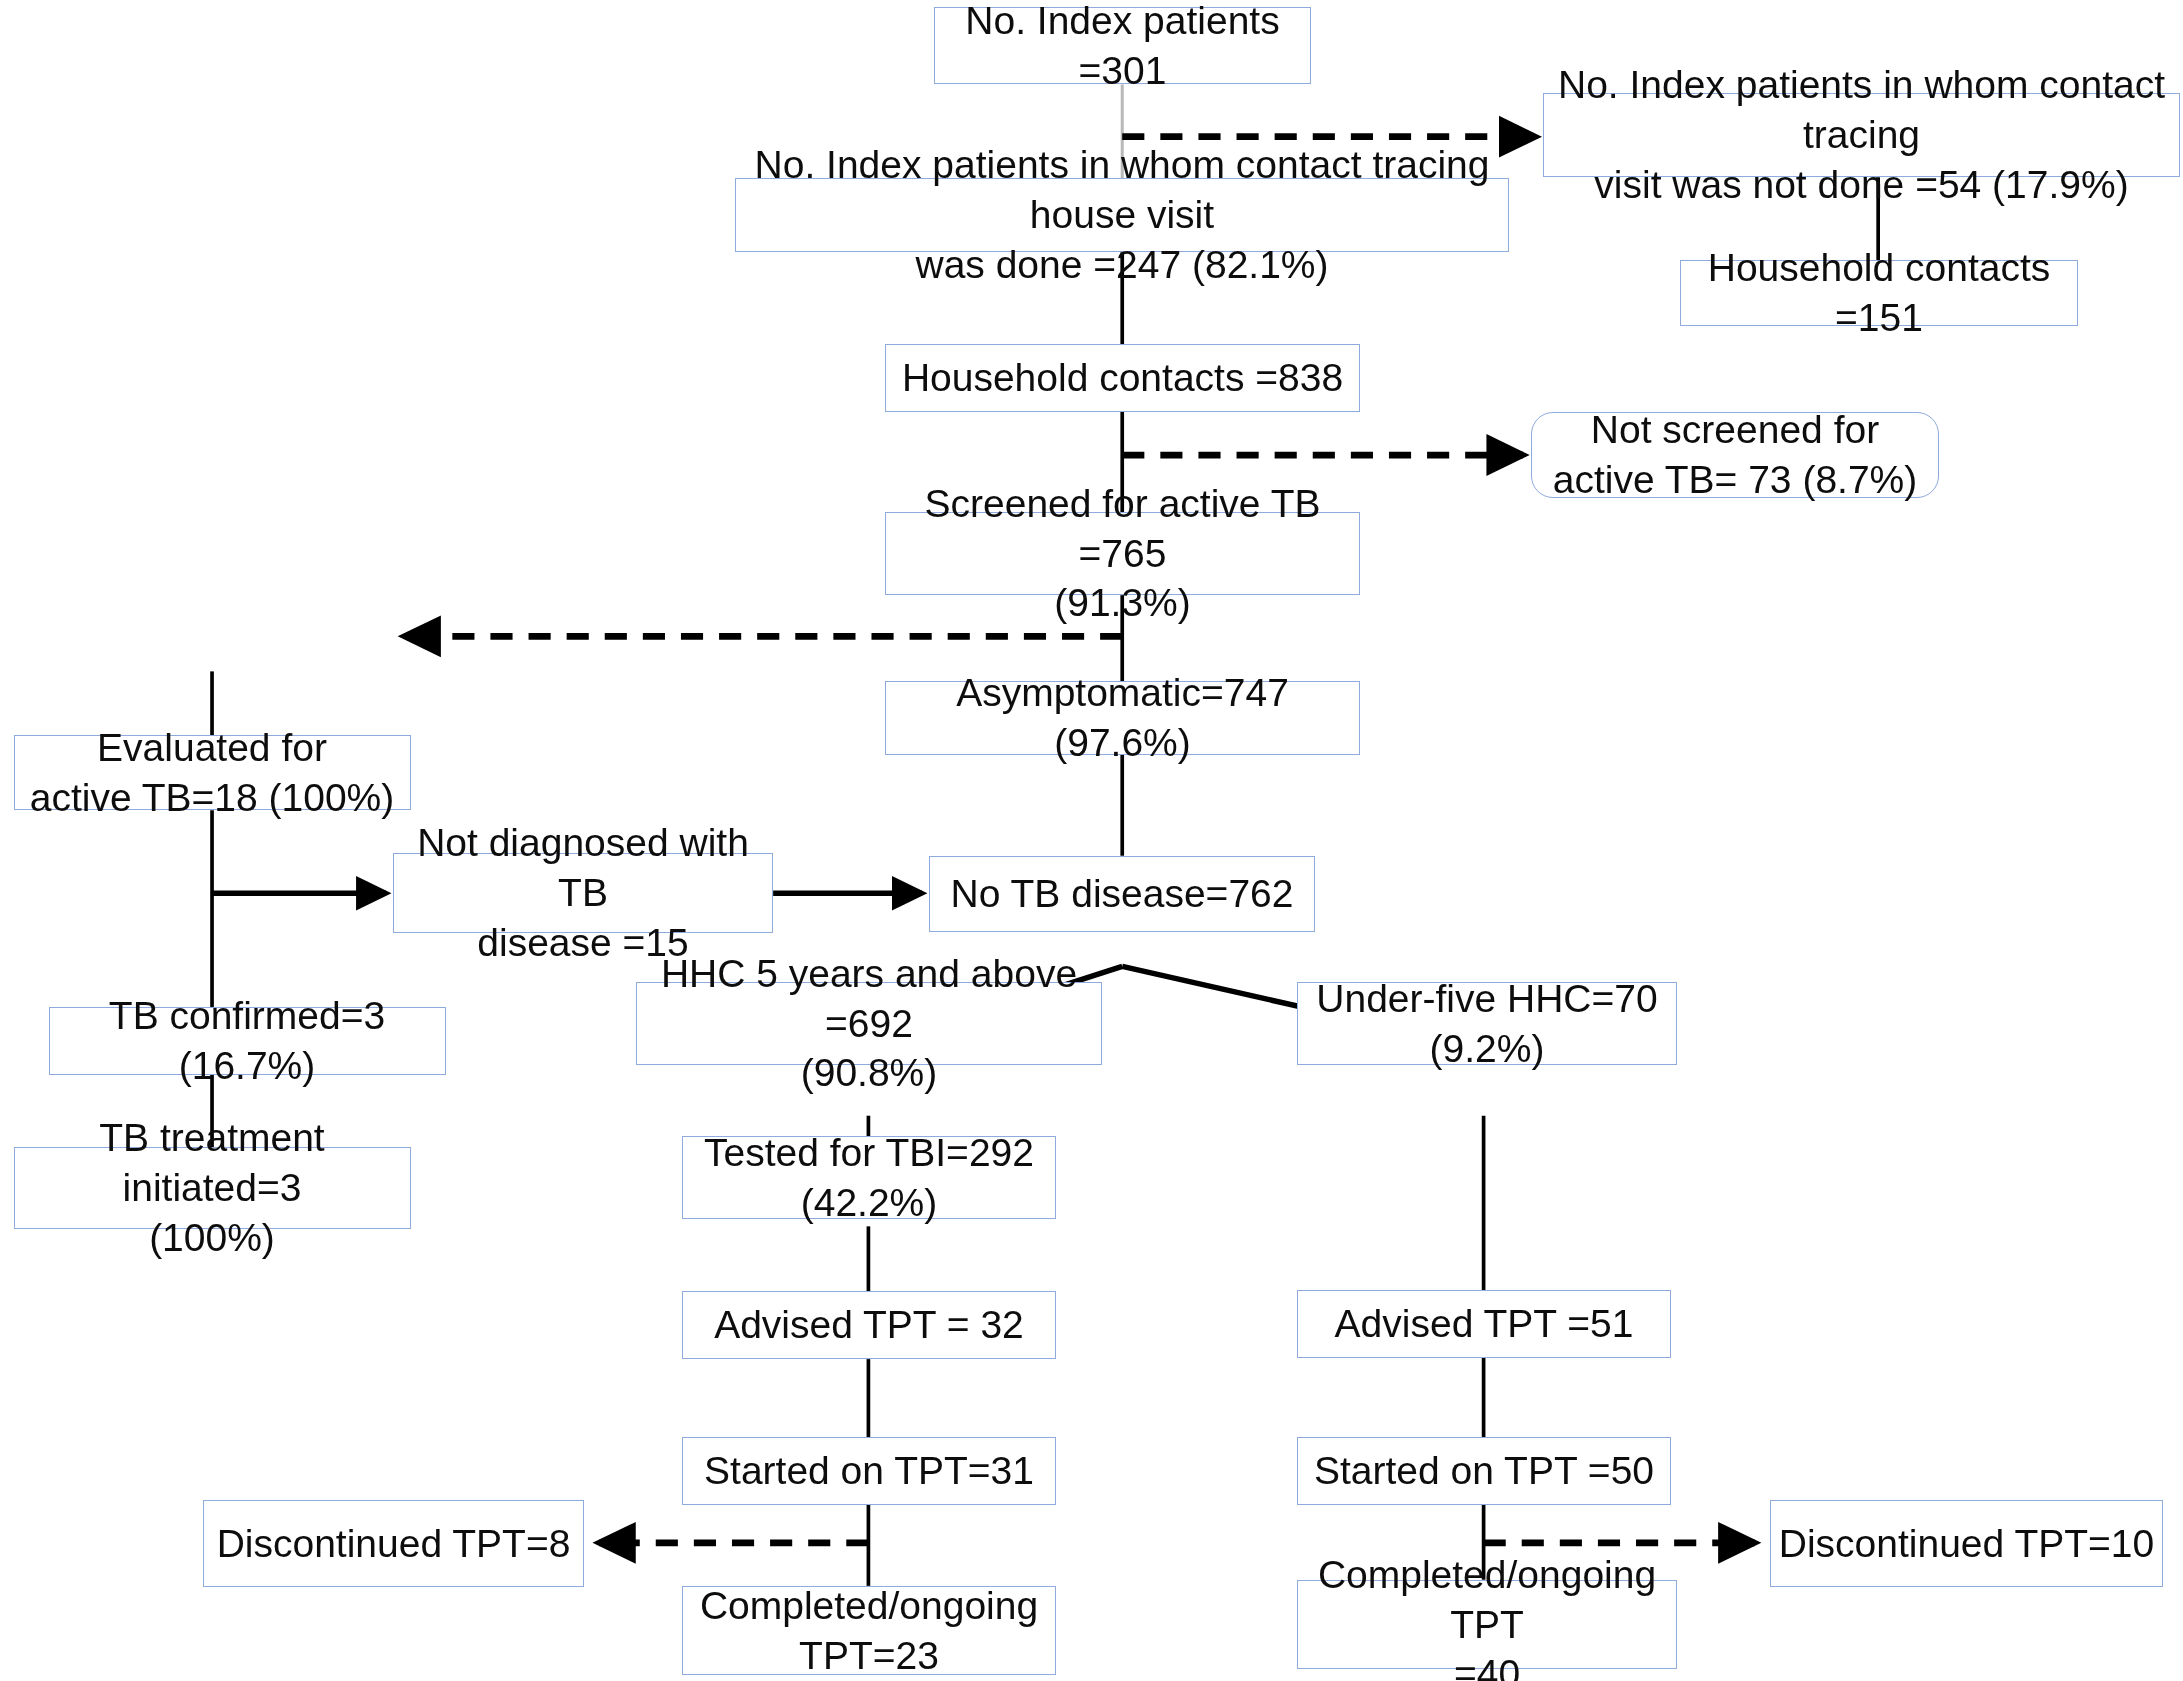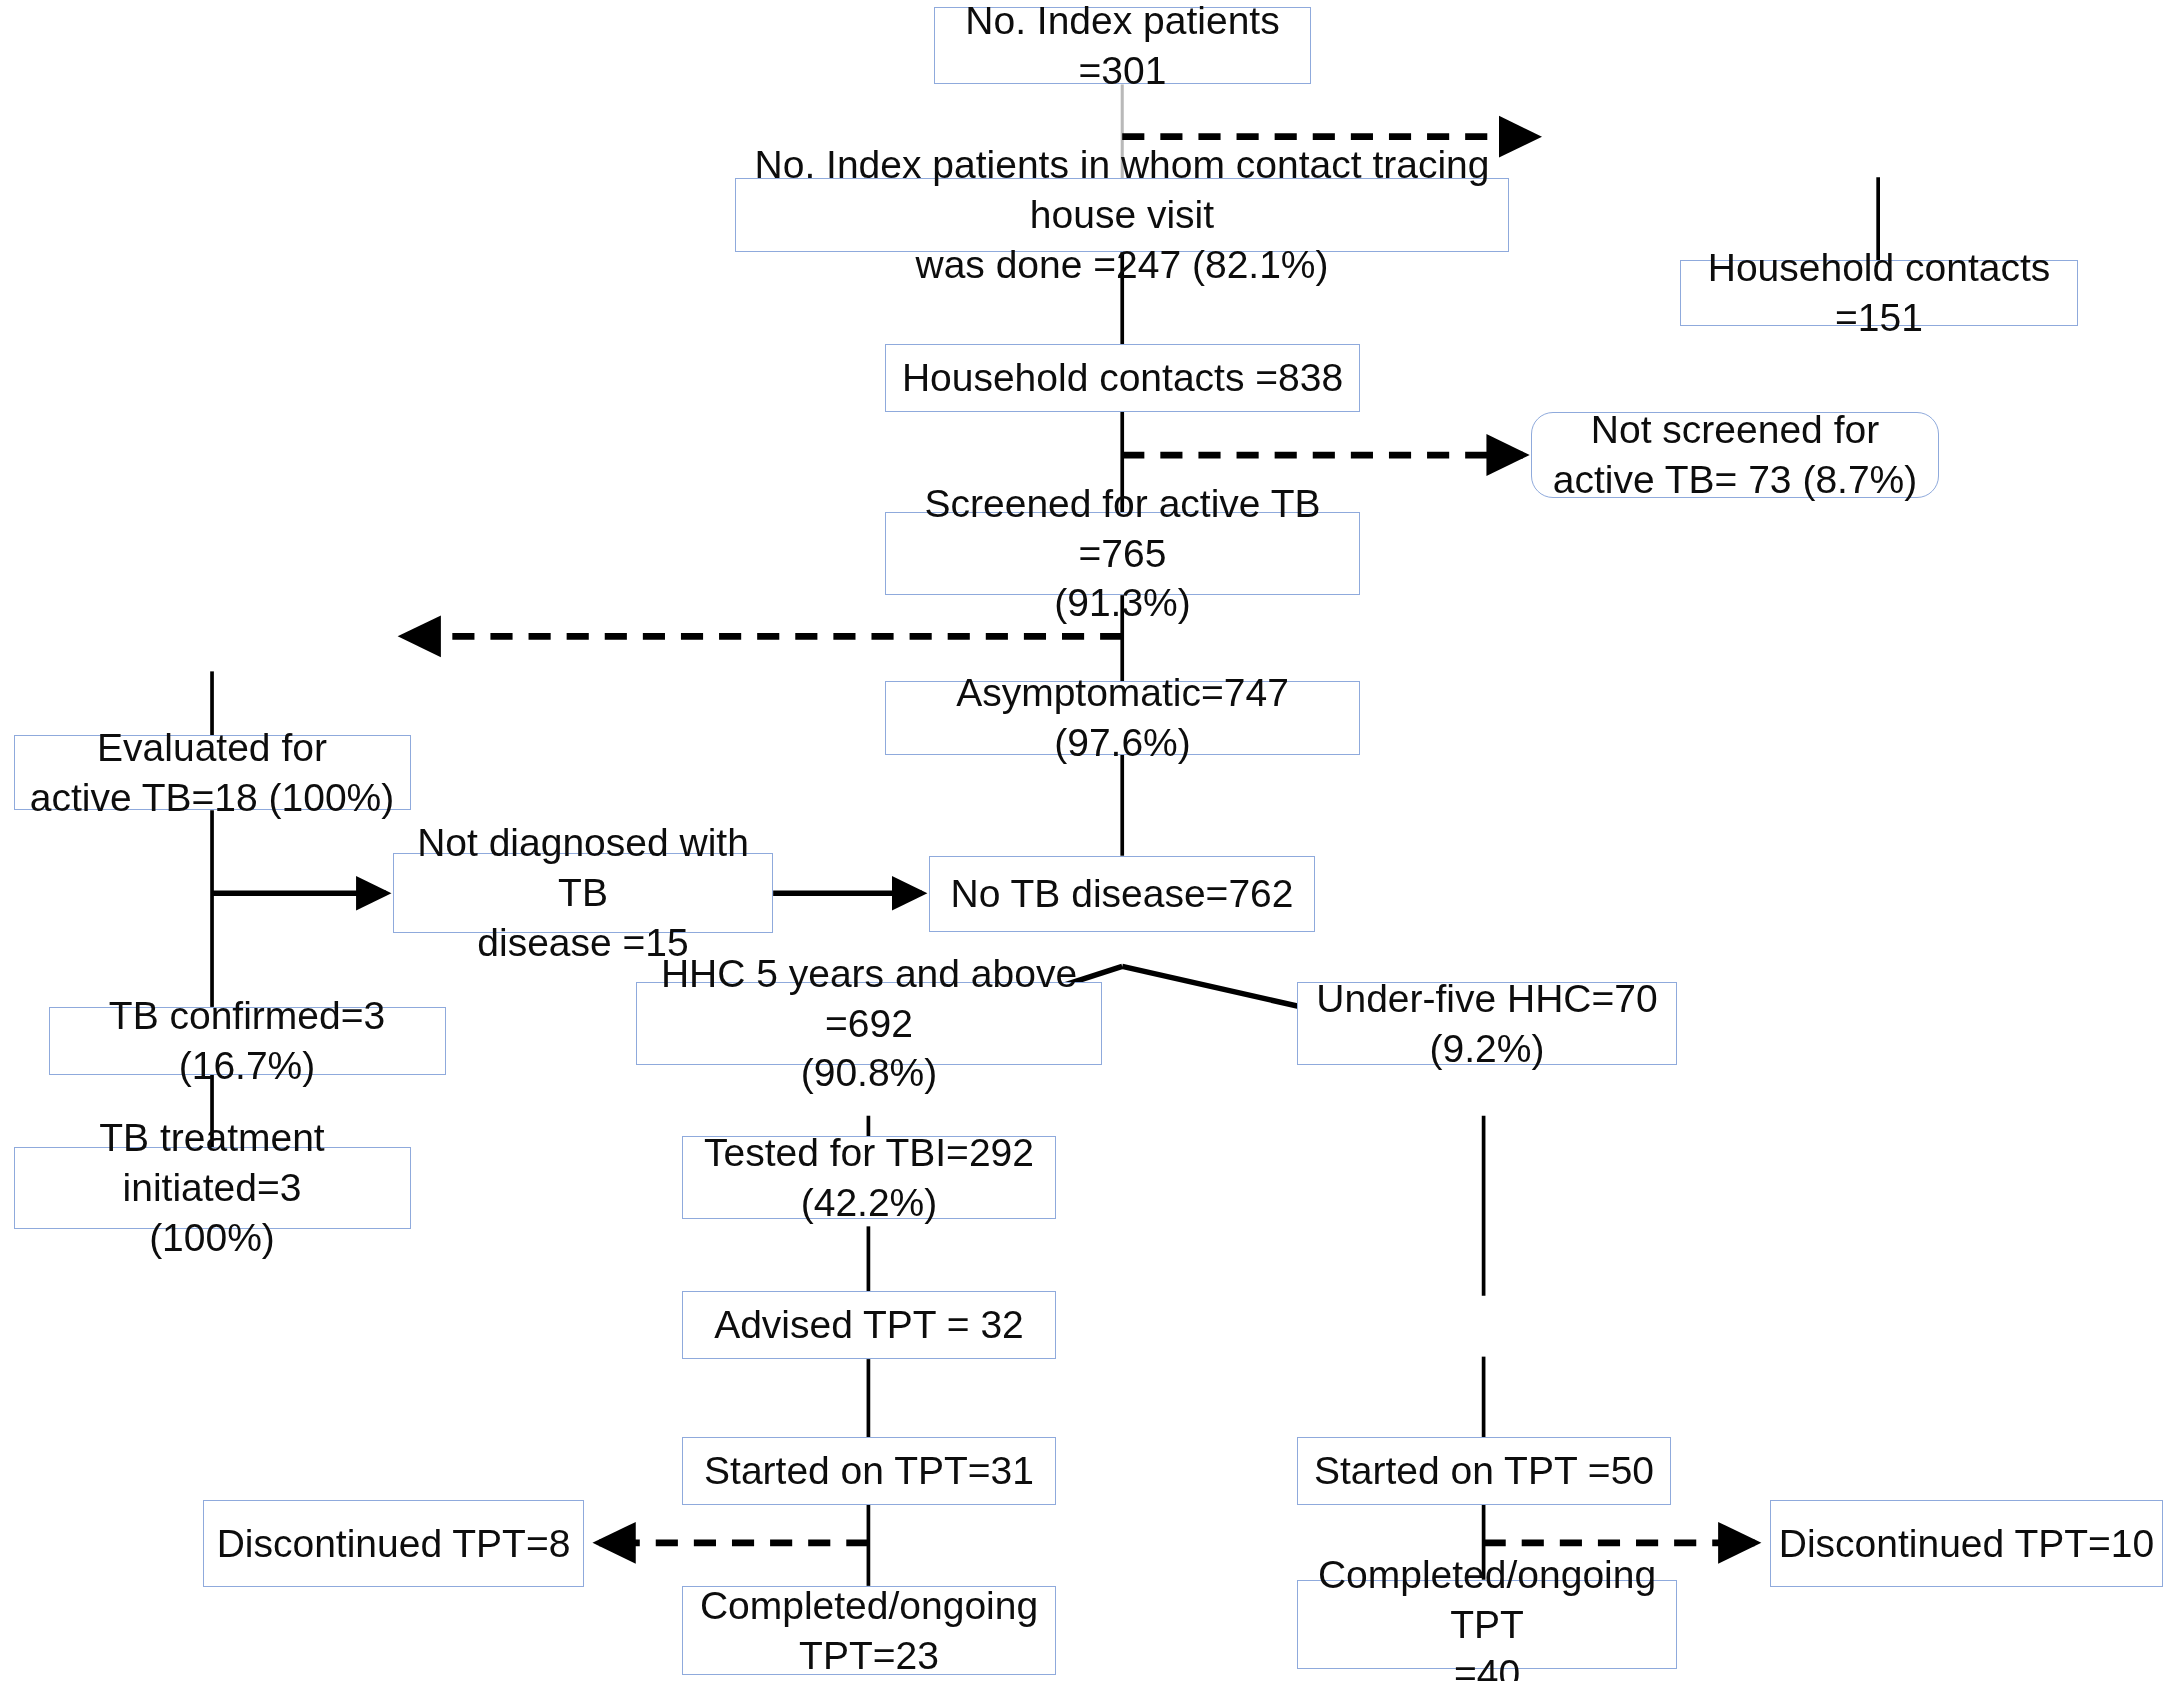--- a/index.html
+++ b/index.html
@@ -117,20 +117,22 @@
 
     <path class="solid-line" d="M2414,2207 L2414,2345"></path>
 
     <path class="solid-line" d="M2414,2448 L2414,2570"></path>
 
     <path class="dashed-line" marker-end="url(#arrow)" d="M2414,2510 L2855,2510"></path>
   </svg>
 
   <div class="node" style="left:934px; top:7.4px; width:377px; height:77px;">No. Index patients =301</div>
 
+  <div class="node" style="left:1543px; top:93px; width:637px; height:84px;">No. Index patients in whom contact tracing
+visit was not done =54 (17.9%)</div>
 
   <div class="node" style="left:1680px; top:260px; width:398px; height:66px;">Household contacts =151</div>
 
   <div class="node" style="left:735px; top:178px; width:774px; height:74px;">No. Index patients in whom contact tracing house visit
 was done =247 (82.1%)</div>
 
   <div class="node" style="left:885px; top:344px; width:475px; height:68px;">Household contacts =838</div>
 
   <div class="node" style="left:1531px; top:412px; width:408px; height:86px;border-radius:22px;">Not screened for
 active TB= 73 (8.7%)</div>
@@ -159,20 +161,21 @@
 (9.2%)</div>
 
   <div class="node" style="left:13.5px; top:1147px; width:397px; height:82px;">TB treatment initiated=3
 (100%)</div>
 
   <div class="node" style="left:682px; top:1136px; width:374px; height:83px;">Tested for TBI=292
 (42.2%)</div>
 
   <div class="node" style="left:682px; top:1291px; width:374px; height:68px;">Advised TPT = 32</div>
 
+  <div class="node" style="left:1297px; top:1290px; width:374px; height:68px;">Advised TPT =51</div>
 
   <div class="node" style="left:682px; top:1437px; width:374px; height:68px;">Started on TPT=31</div>
 
   <div class="node" style="left:1297px; top:1437px; width:374px; height:68px;">Started on TPT =50</div>
 
   <div class="node" style="left:203px; top:1500px; width:381px; height:87px;">Discontinued TPT=8</div>
 
   <div class="node" style="left:1770px; top:1500px; width:393px; height:87px;">Discontinued TPT=10</div>
 
   <div class="node" style="left:682px; top:1586px; width:374px; height:89px;">Completed/ongoing

